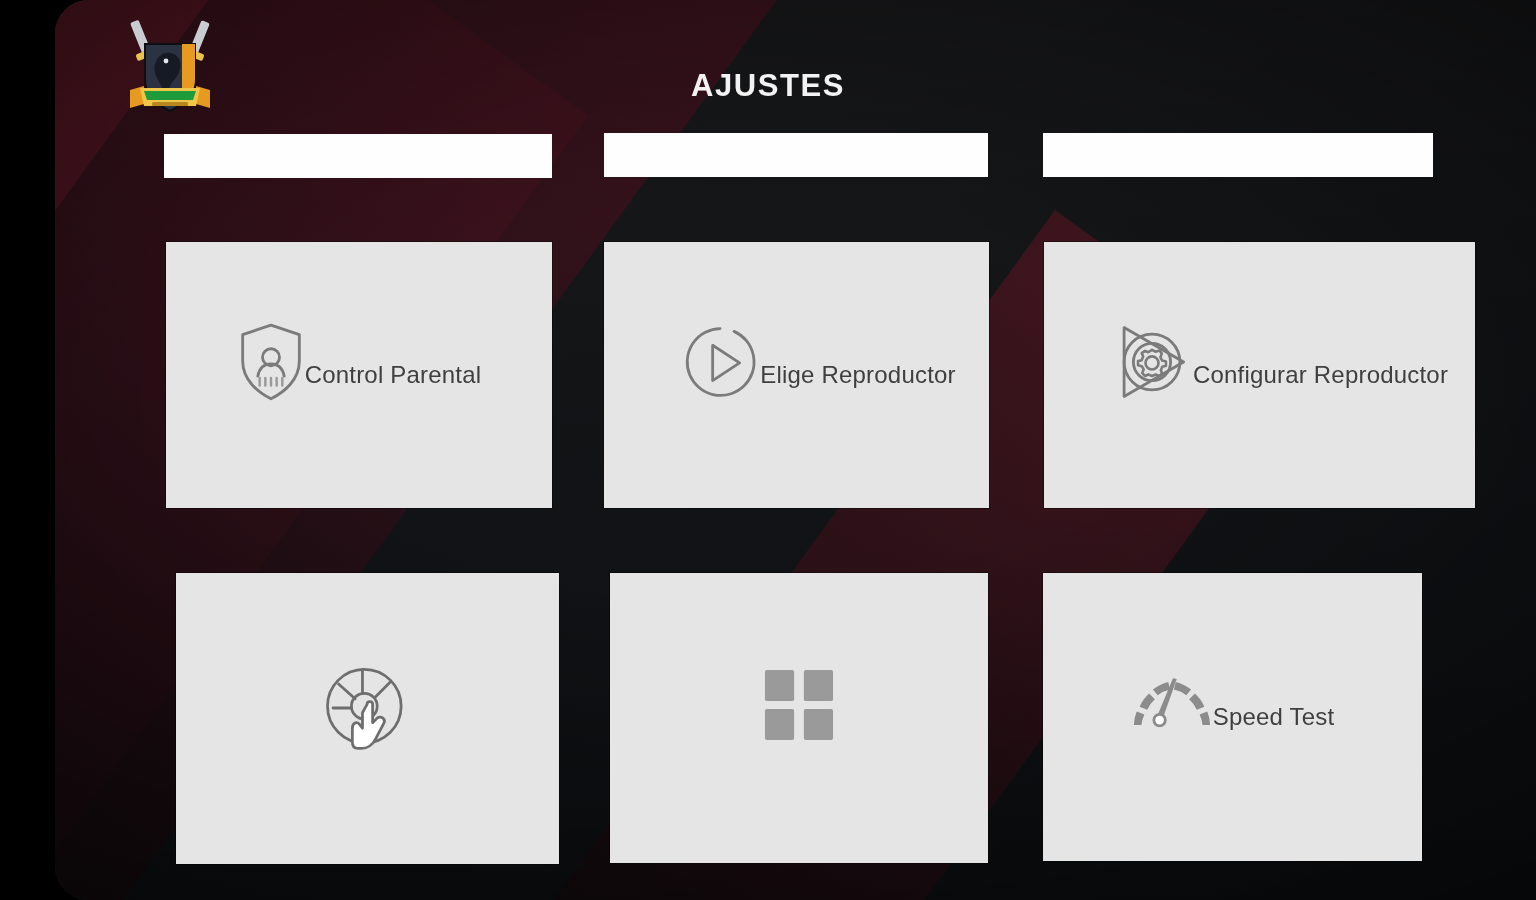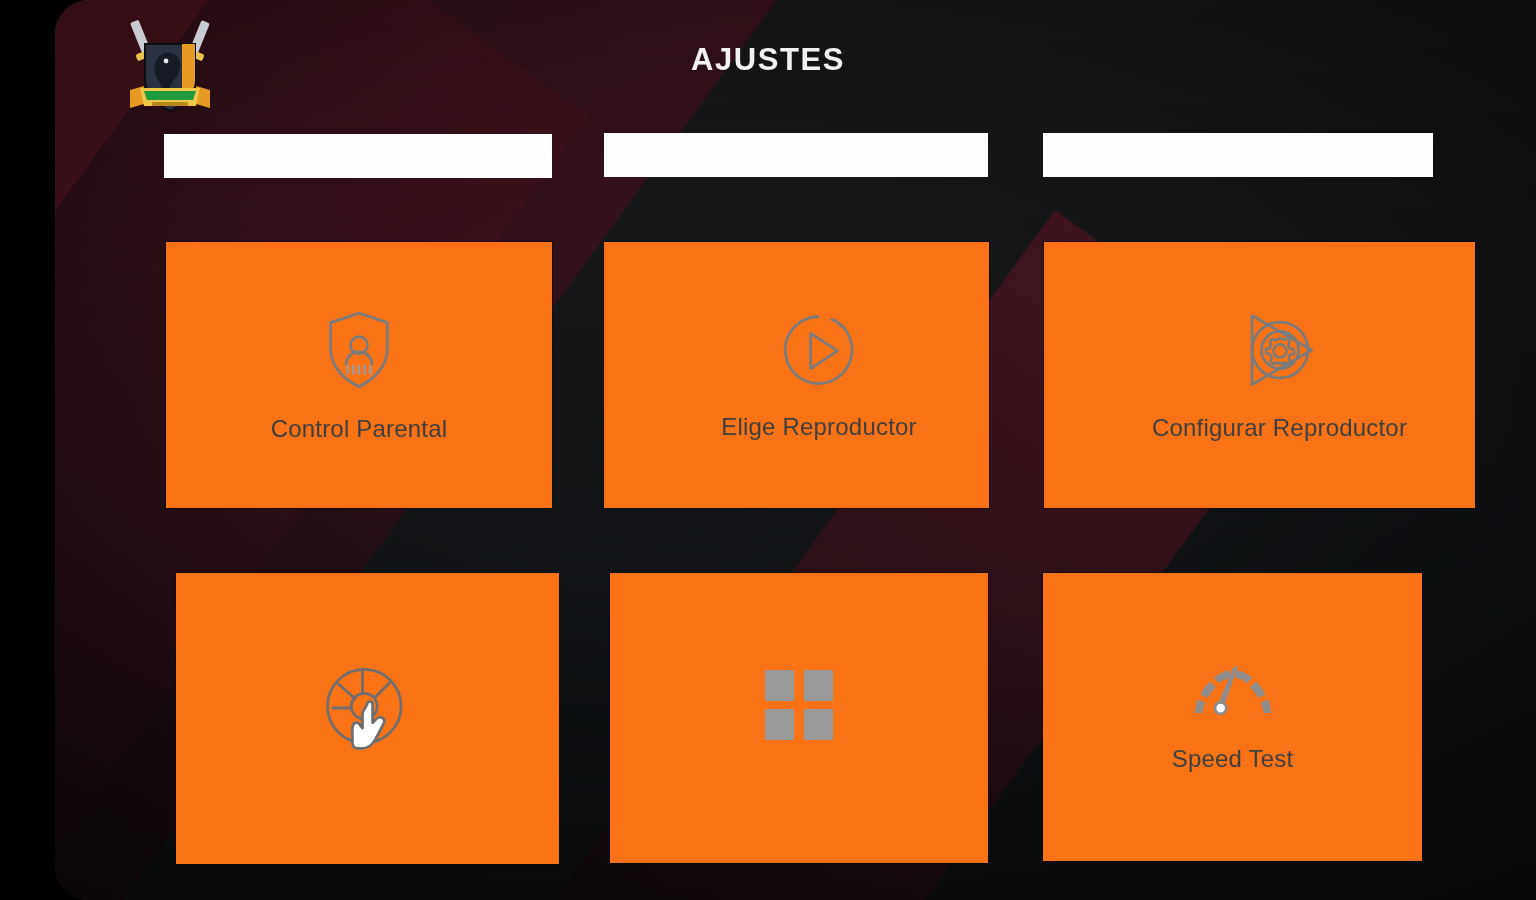--- a/index.html
+++ b/index.html
@@ -82,21 +82,21 @@
   
   .header {
     position:absolute; left:0; top:0; right:0; height:128px;
     z-index:6;
   }
   .logo {
     position:absolute; left:122px; top:18px;
     width:96px; height:104px;
   }
   .header-title {
-    position:absolute; left:0; right:0; top:42px;
+    position:absolute; left:0; right:0; top:68px;
     text-align:center;
     color:#f2f2f2;
     font-size:31px;
     font-weight:bold;
     letter-spacing:1.6px;
   }
   .clockbox {
     position:absolute; right:50px; top:56px;
     display:flex; align-items:baseline; gap:18px;
   }
@@ -105,23 +105,23 @@
   }
   .date {
     color:#d3d4d5; font-size:21px; font-weight:bold; letter-spacing:.2px;
   }
 
   
   .grid { position:absolute; inset:0; z-index:5; }
 
   .card {
     position:absolute;
-    background:#f97316;
+    background:#e5e5e5;
     display:flex;
-    flex-direction:column;
+    flex-direction:row;
     align-items:center;
     justify-content:center;
     box-shadow:0 0 0 1px rgba(0,0,0,.35);
   }
   .card-label {
     color:#3f3f3f;
     font-size:24px;
     letter-spacing:.2px;
     text-align:center;
     line-height:1;

